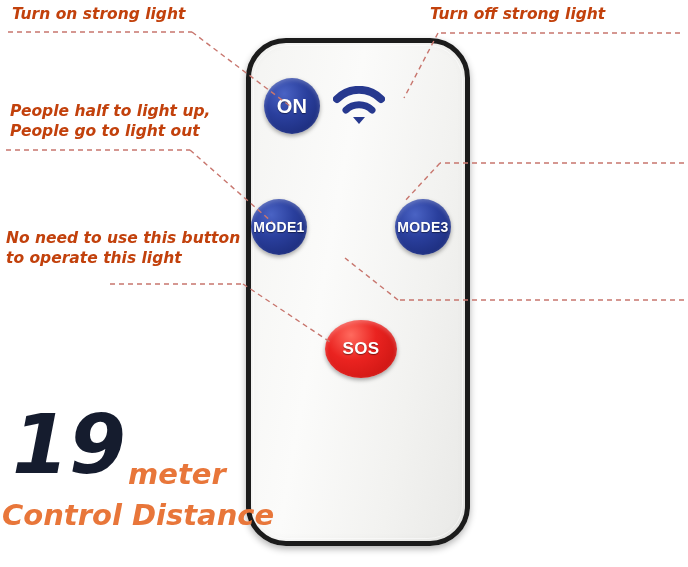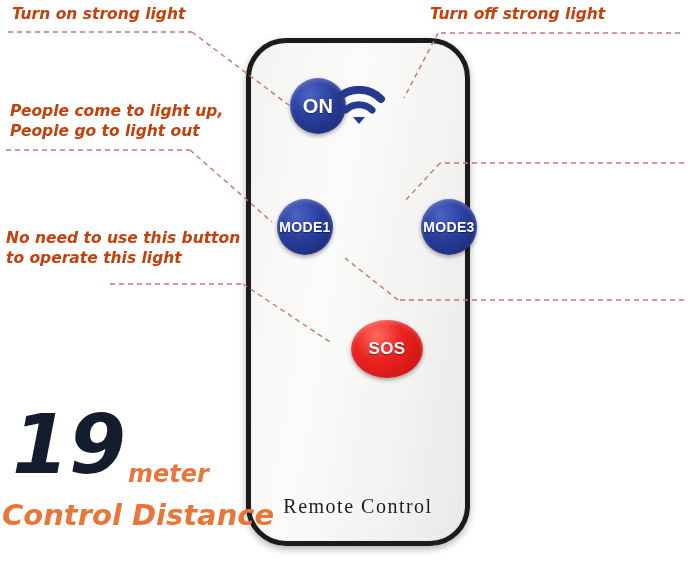--- a/index.html
+++ b/index.html
@@ -30,21 +30,20 @@
   }
 
   
   .btn{
     position:absolute;border-radius:50%;
     display:flex;align-items:center;justify-content:center;
     color:#fff;font-weight:bold;letter-spacing:.3px;
     text-shadow:0 1px 1px rgba(0,0,0,.45);
     white-space:nowrap;
     z-index:7;
-    margin-left:26px;
   }
   .btn-blue{
     background:radial-gradient(circle at 36% 28%, #4a63c4 0%, #2a3f9d 42%, #1e2f80 78%, #16245f 100%);
     box-shadow:0 2px 4px rgba(0,0,0,.35), inset 0 2px 4px rgba(255,255,255,.25);
   }
   .btn-red{
     background:radial-gradient(circle at 36% 26%, #ff6a5e 0%, #ea2320 40%, #cf1714 80%, #ab100e 100%);
     box-shadow:0 2px 4px rgba(0,0,0,.35), inset 0 2px 4px rgba(255,255,255,.28);
   }
   #btn-on  {left:264px;top:78px;width:56px;height:56px;font-size:20px;}
@@ -82,21 +81,21 @@
   #distance-number{
     position:absolute;left:12px;top:0px;
     font-family:"DejaVu Sans", sans-serif;
     font-weight:bold;font-style:italic;
     font-size:82px;line-height:82px;color:#151c2e;
   }
   #distance-unit{
     position:absolute;left:128px;top:56px;
     font-family:"DejaVu Sans", sans-serif;
     font-weight:bold;font-style:italic;
-    font-size:24px;line-height:29px;color:#e8763a;
+    font-size:29px;line-height:29px;color:#e8763a;
   }
   #distance-caption{
     position:absolute;left:2px;top:95px;
     font-family:"DejaVu Sans", sans-serif;
     font-weight:bold;font-style:italic;
     font-size:29px;line-height:32px;color:#e8763a;
     white-space:nowrap;
   }
 </style>
 </head>
@@ -140,27 +139,26 @@
       <path d="M20,31 L26,38 L32,31 Z" fill="#27398f"></path>
     </svg>
   </span>
 
 
   <div class="btn btn-blue" id="btn-m1">MODE1</div>
   <div class="btn btn-blue" id="btn-m3">MODE3</div>
 
   <div class="btn btn-red" id="btn-sos">SOS</div>
 
-  <div id="remote-brand">Remote Control</div>
 
   <div class="callout" style="left:12px;top:4px;">Turn on strong light</div>
 
   <div class="callout" style="left:430px;top:4px;">Turn off strong light</div>
 
-  <div class="callout" style="left:10px;top:101px;">People come to light up,
+  <div class="callout" style="left:10px;top:101px;">People half to light up,
 People go to light out</div>
 
 
   <div class="callout" style="left:6px;top:228px;">No need to use this button
 to operate this light</div>
 
 
   <div id="distance-block">
     <div id="distance-number">19</div>
     <div id="distance-unit">meter</div>

